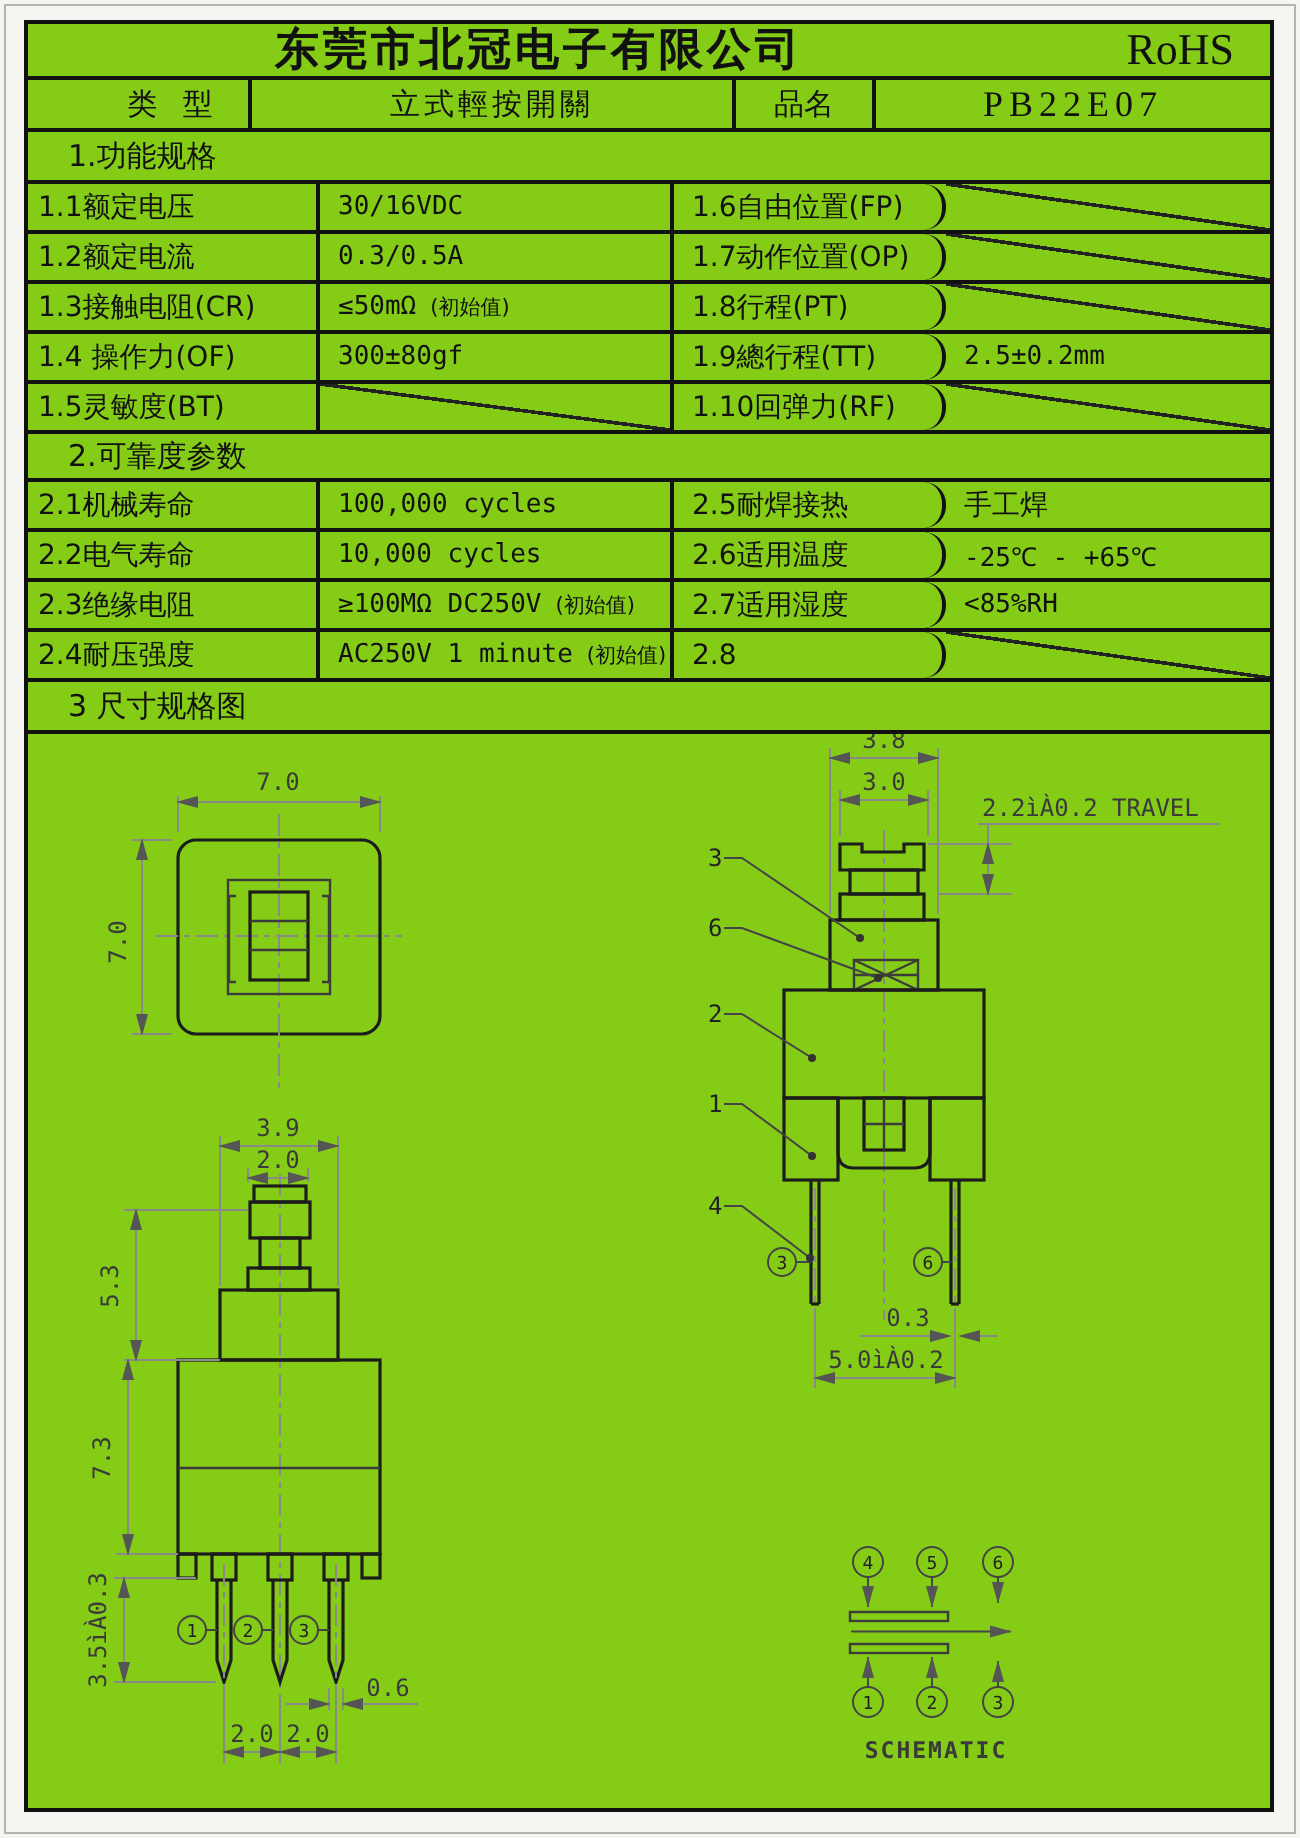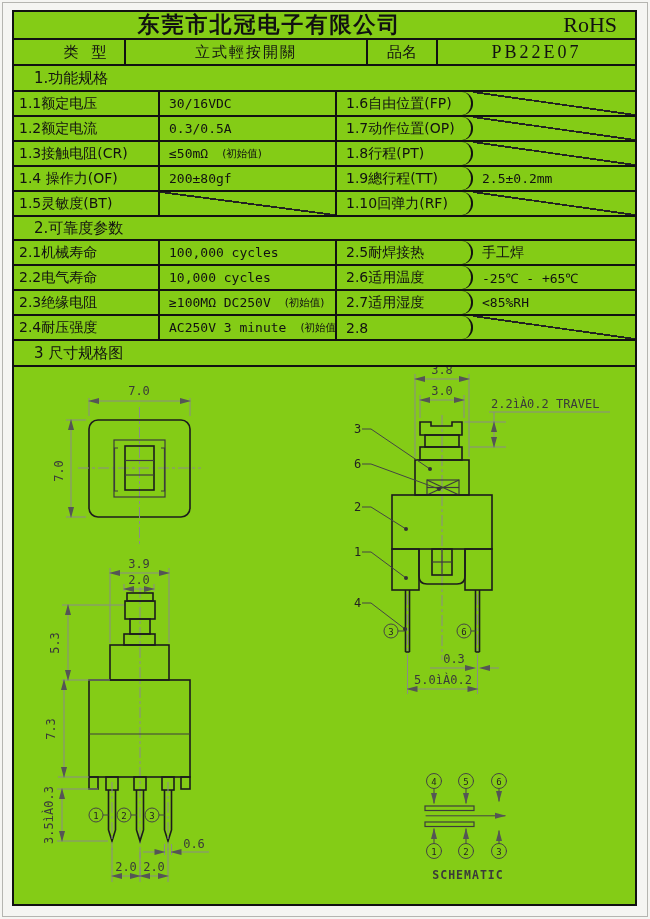--- a/index.html
+++ b/index.html
@@ -28,21 +28,21 @@
   
   .r-sec{height:26px;font-size:15px;padding-left:20px;display:flex;align-items:center;}
   .r-sec2{height:24px;}
   
   .r-spec{height:25px;font-size:14px;}
   .r-spec .c1{width:146px;padding-left:5px;}
   .r-spec .c2{width:177px;padding-left:9px;}
   .r-spec .c3{width:136px;padding-left:9px;border-radius:11px;}
   .r-spec .c4{flex:1;padding-left:9px;}
   .val{font-family:"DejaVu Sans Mono","Liberation Mono",monospace;font-size:13px;}
-  .note{font-size:10.5px;margin-left:14px;}
+  .note{font-size:10.5px;margin-left:7px;}
   .slash{background:linear-gradient(to top right,
           transparent calc(50% - 0.9px), #222 calc(50% - 0.9px),
           #222 calc(50% + 0.9px), transparent calc(50% + 0.9px));}
   
   .r-draw{flex:1 1 auto;position:relative;}
   .r-draw svg{position:absolute;inset:0;}
   text{font-family:"DejaVu Sans Mono","Liberation Mono",monospace;fill:#3a3a3a;}
   .obj{fill:none;stroke:#1c1c1c;stroke-width:1.6;}
   .obj2{fill:none;stroke:#3c3c3c;stroke-width:1.2;}
   .dim{stroke:#8a8a8a;stroke-width:1;fill:none;}
@@ -89,21 +89,21 @@
     <div class="cell br c1">1.3接触电阻(CR)</div>
     <div class="cell br c2">
         <span class="val">≤50mΩ</span>
         <span class="note">(初始值)</span>
       </div>
     <div class="cell br c3">1.8行程(PT)</div>
     <div class="cell c4 val slash"></div>
   </div>
   <div class="row r-spec">
     <div class="cell br c1">1.4 操作力(OF)</div>
-    <div class="cell br c2 val">200±80gf</div>
+    <div class="cell br c2 val">300±80gf</div>
     <div class="cell br c3">1.9總行程(TT)</div>
     <div class="cell c4 val">2.5±0.2mm</div>
   </div>
   <div class="row r-spec">
     <div class="cell br c1">1.5灵敏度(BT)</div>
     <div class="cell br c2 val slash"></div>
     <div class="cell br c3">1.10回弹力(RF)</div>
     <div class="cell c4 val slash"></div>
   </div>
 
@@ -126,21 +126,21 @@
     <div class="cell br c2">
         <span class="val">≥100MΩ DC250V</span>
         <span class="note">(初始值)</span>
       </div>
     <div class="cell br c3">2.7适用湿度</div>
     <div class="cell c4 val">&lt;85%RH</div>
   </div>
   <div class="row r-spec">
     <div class="cell br c1">2.4耐压强度</div>
     <div class="cell br c2">
-        <span class="val">AC250V 3 minute</span>
+        <span class="val">AC250V 1 minute</span>
         <span class="note">(初始值)</span>
       </div>
     <div class="cell br c3">2.8</div>
     <div class="cell c4 val slash"></div>
   </div>
 
   <div class="row r-sec">3 尺寸规格图</div>
 
   <div class="row r-draw" style="border-bottom:none;">
     <svg viewBox="12 365 621 537" width="621" height="537">

